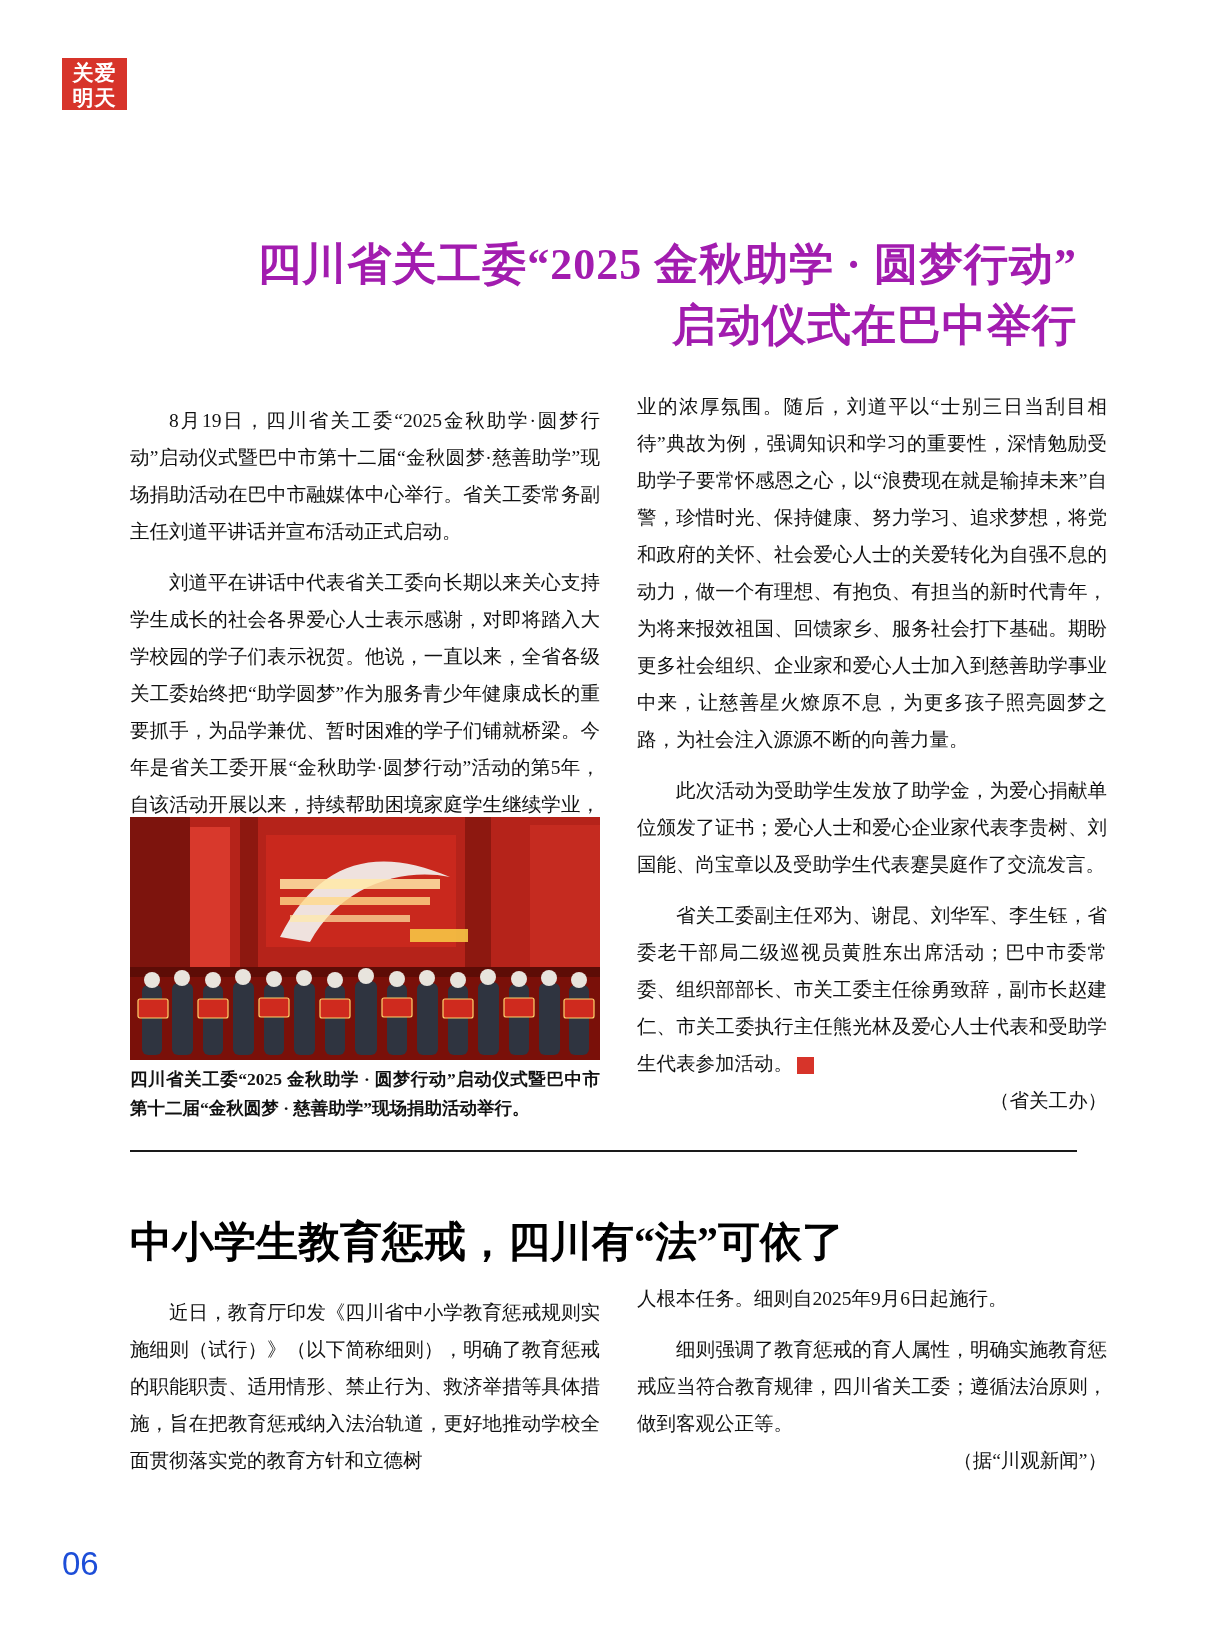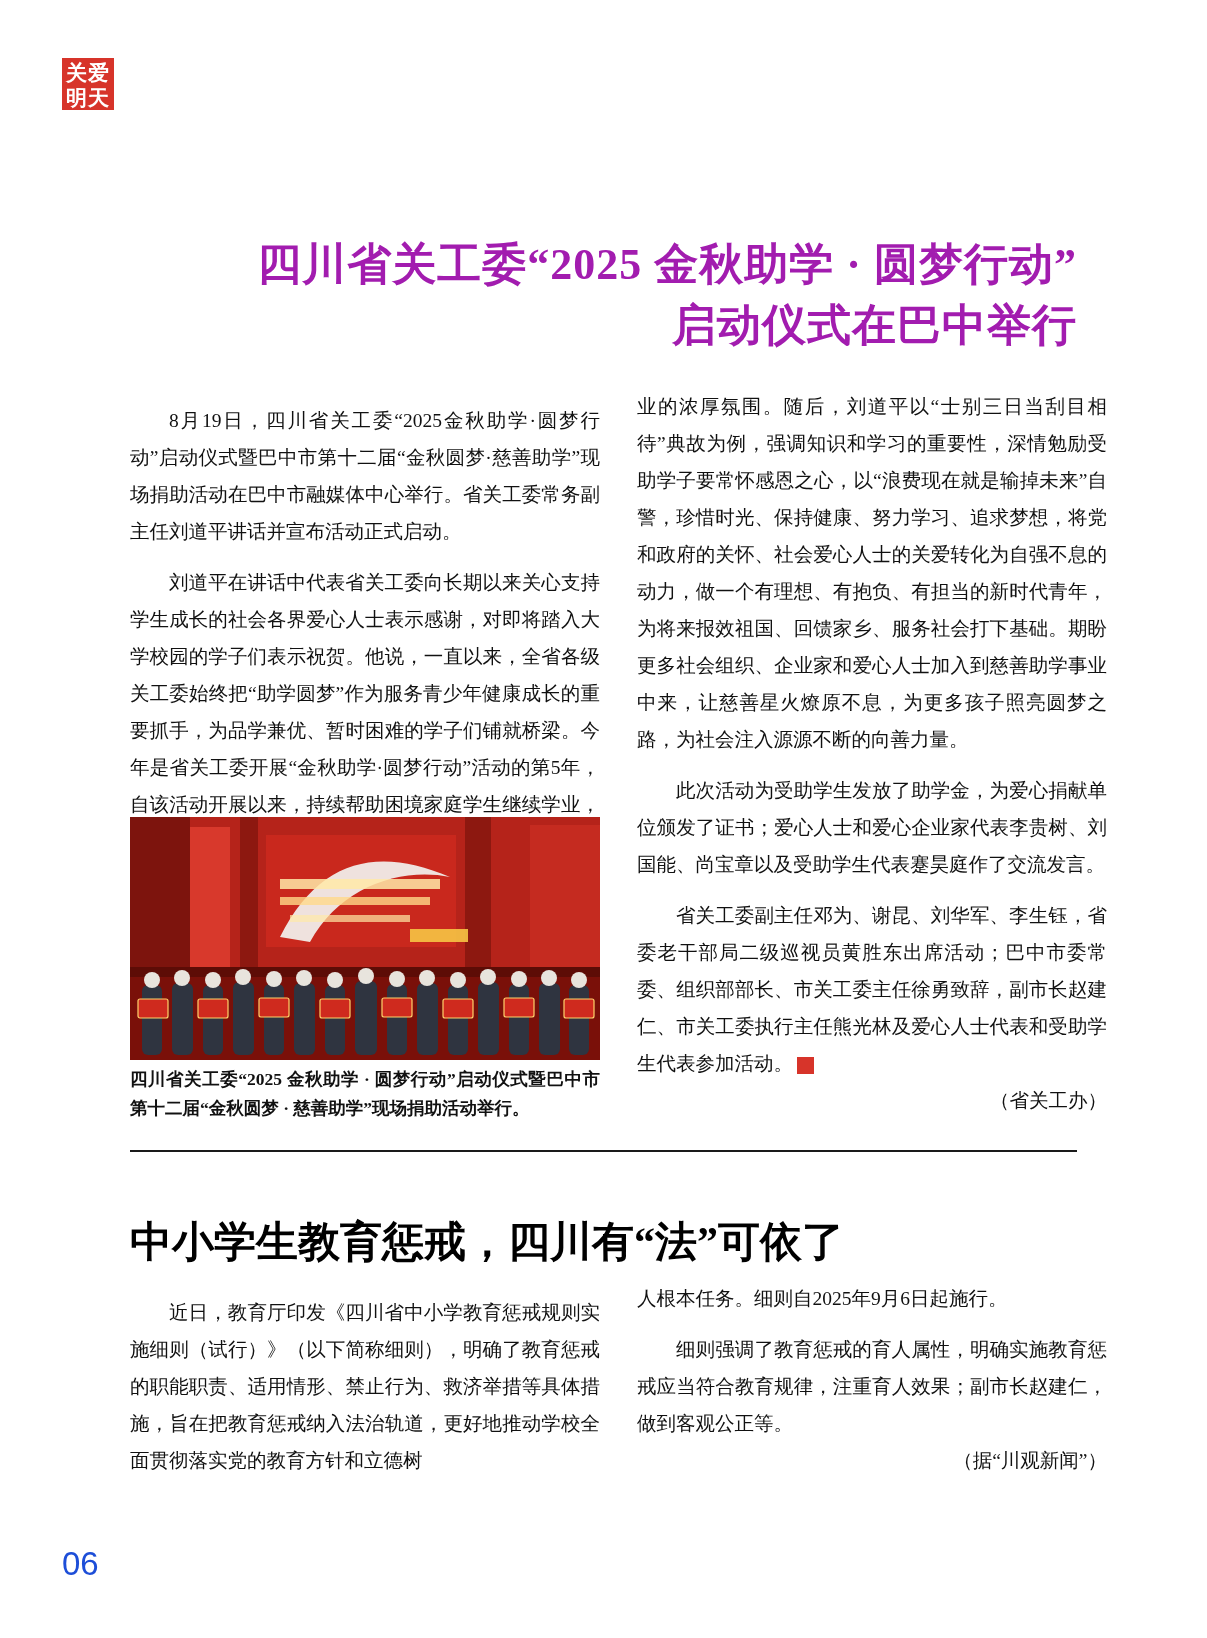--- a/index.html
+++ b/index.html
@@ -19,21 +19,21 @@
   
   .masthead {
     position: absolute;
     left: 62px;
     top: 58px;
     height: 70px;
     display: flex;
     align-items: flex-start;
   }
   .logo-cn {
-    width: 52px;
+    width: 65px;
     height: 52px;
     background: #d7342a;
     color: #ffffff;
     font-family: "Liberation Sans", sans-serif;
     font-weight: bold;
     font-size: 21px;
     line-height: 25px;
     letter-spacing: 1px;
     text-align: center;
     padding-top: 2px;
@@ -286,17 +286,17 @@
 <div class="divider"></div>
 
 <h1 class="headline2">中小学生教育惩戒，四川有“法”可依了</h1>
 
 <div class="col" id="a2-col1">
   <p class="indent">近日，教育厅印发《四川省中小学教育惩戒规则实施细则（试行）》（以下简称细则），明确了教育惩戒的职能职责、适用情形、禁止行为、救济举措等具体措施，旨在把教育惩戒纳入法治轨道，更好地推动学校全面贯彻落实党的教育方针和立德树</p>
 </div>
 
 <div class="col" id="a2-col2">
   <p>人根本任务。细则自2025年9月6日起施行。</p>
-  <p class="indent">细则强调了教育惩戒的育人属性，明确实施教育惩戒应当符合教育规律，注重育人效果；副市长赵建仁，做到客观公正等。</p>
+  <p class="indent">细则强调了教育惩戒的育人属性，明确实施教育惩戒应当符合教育规律，四川省关工委；遵循法治原则，做到客观公正等。</p>
   <p class="source-right">（据“川观新闻”）</p>
 </div>
 
 <div class="pagenum">06</div>
 
 </body></html>

